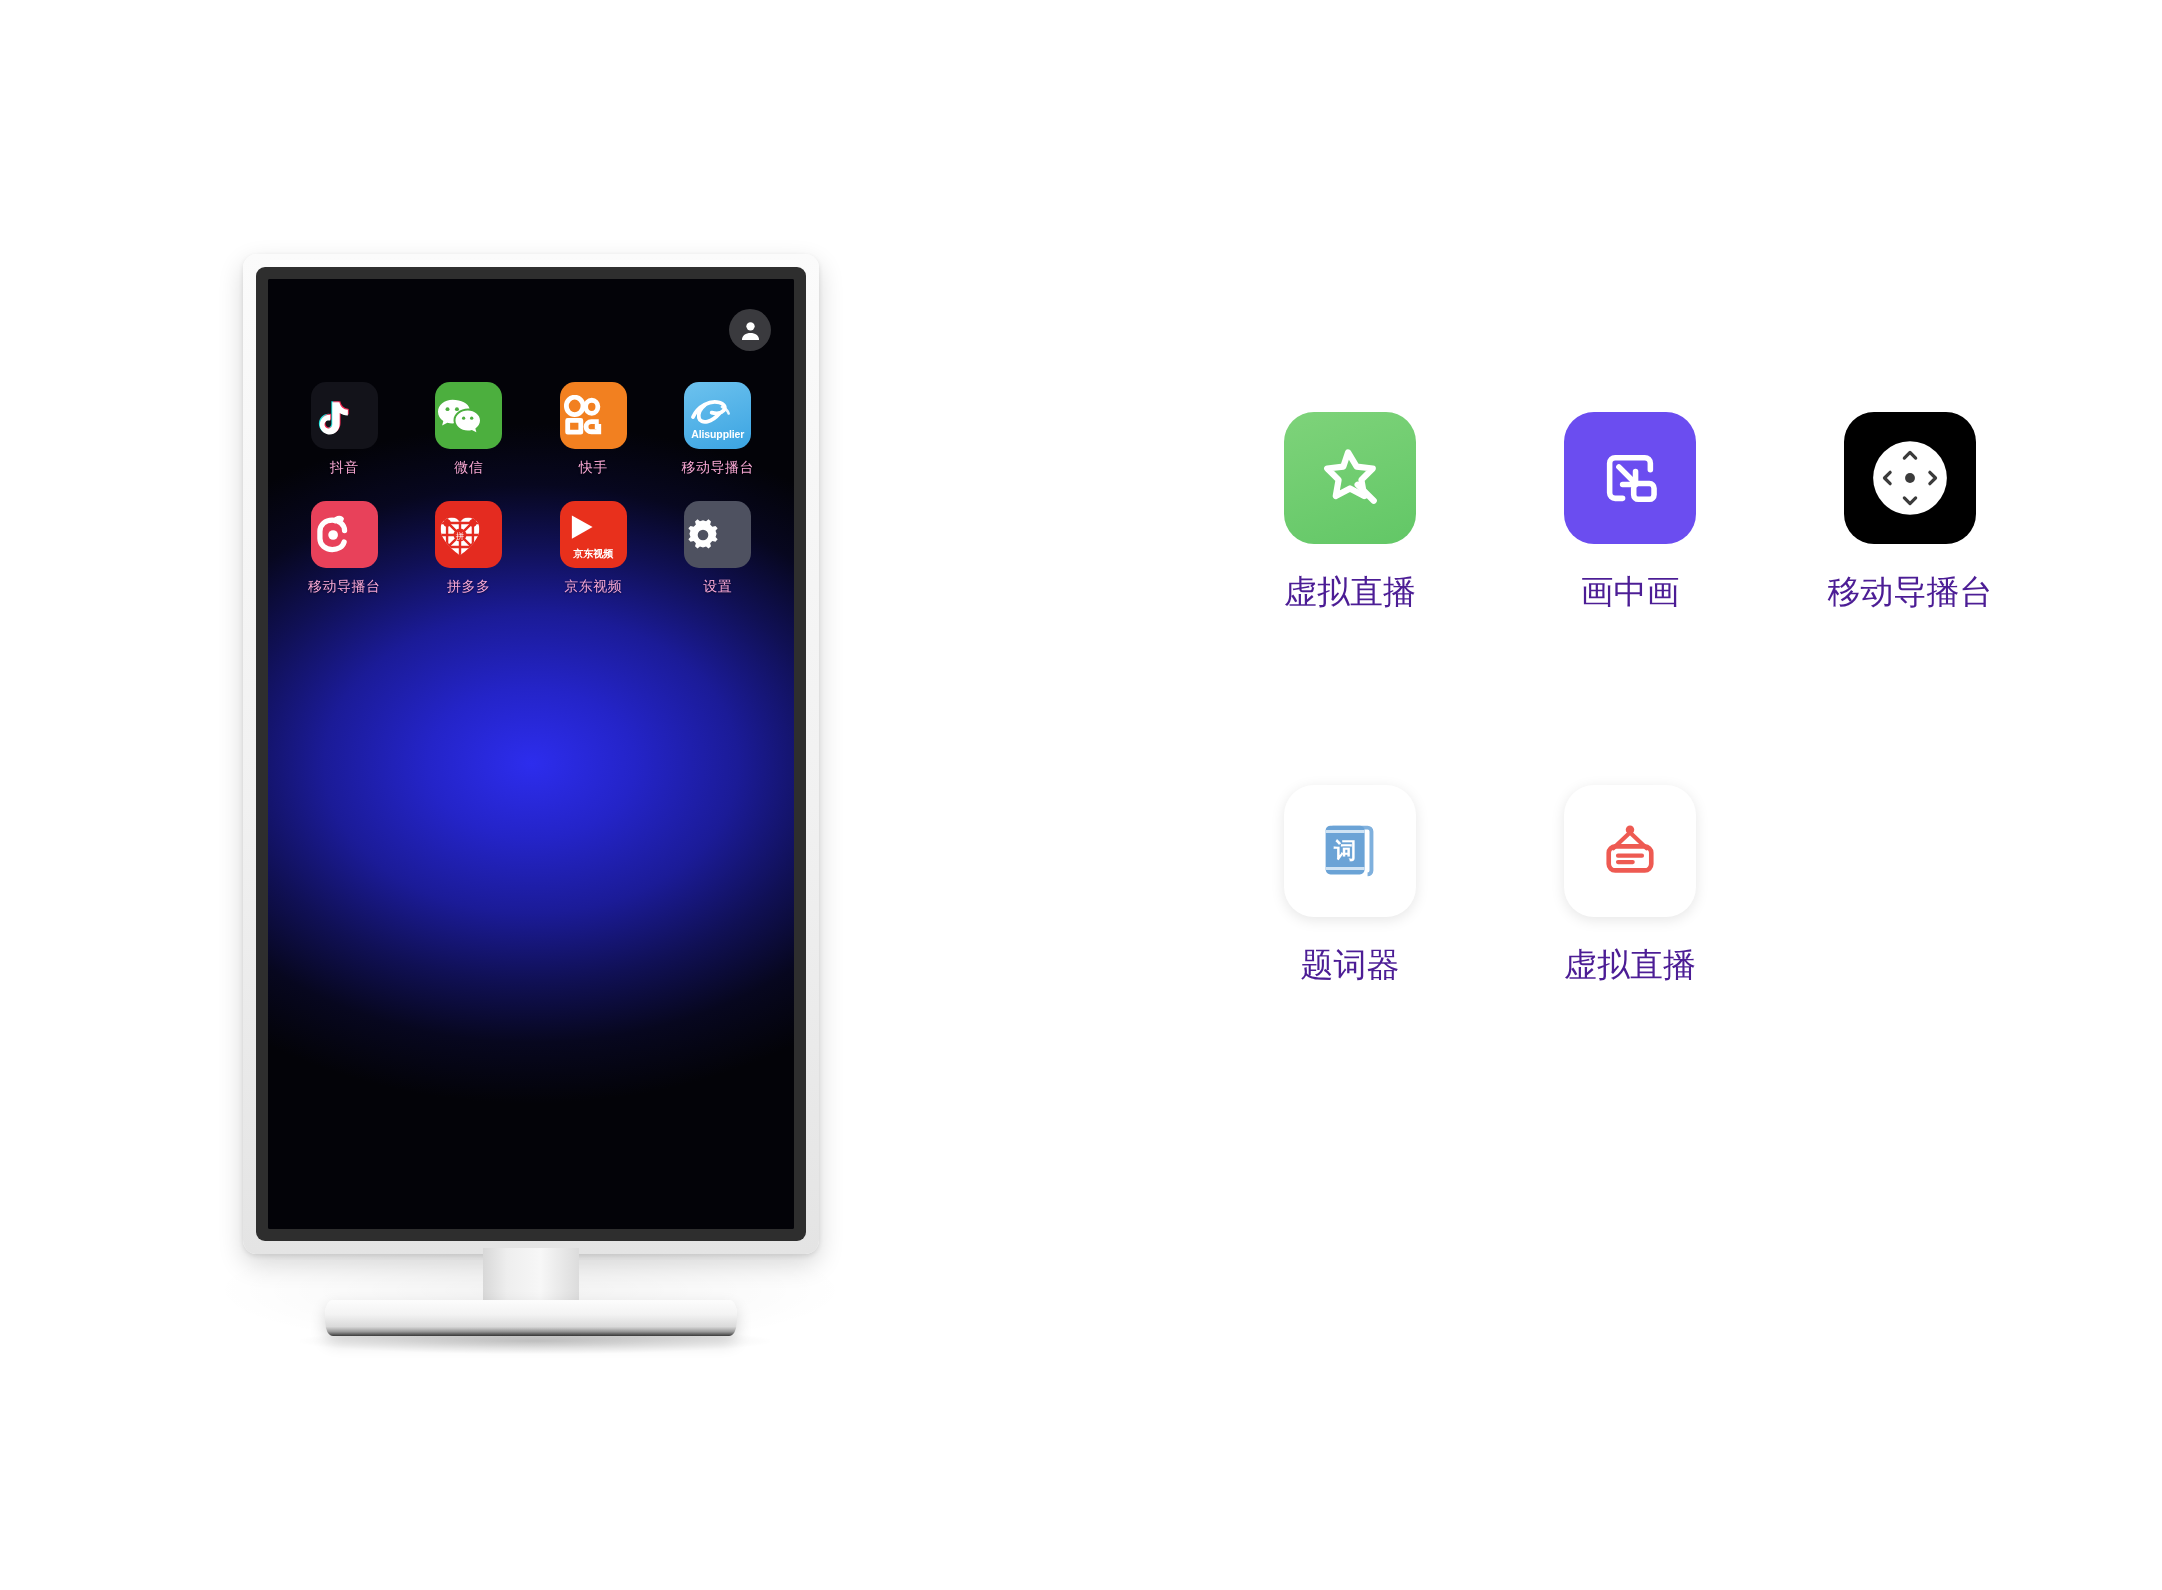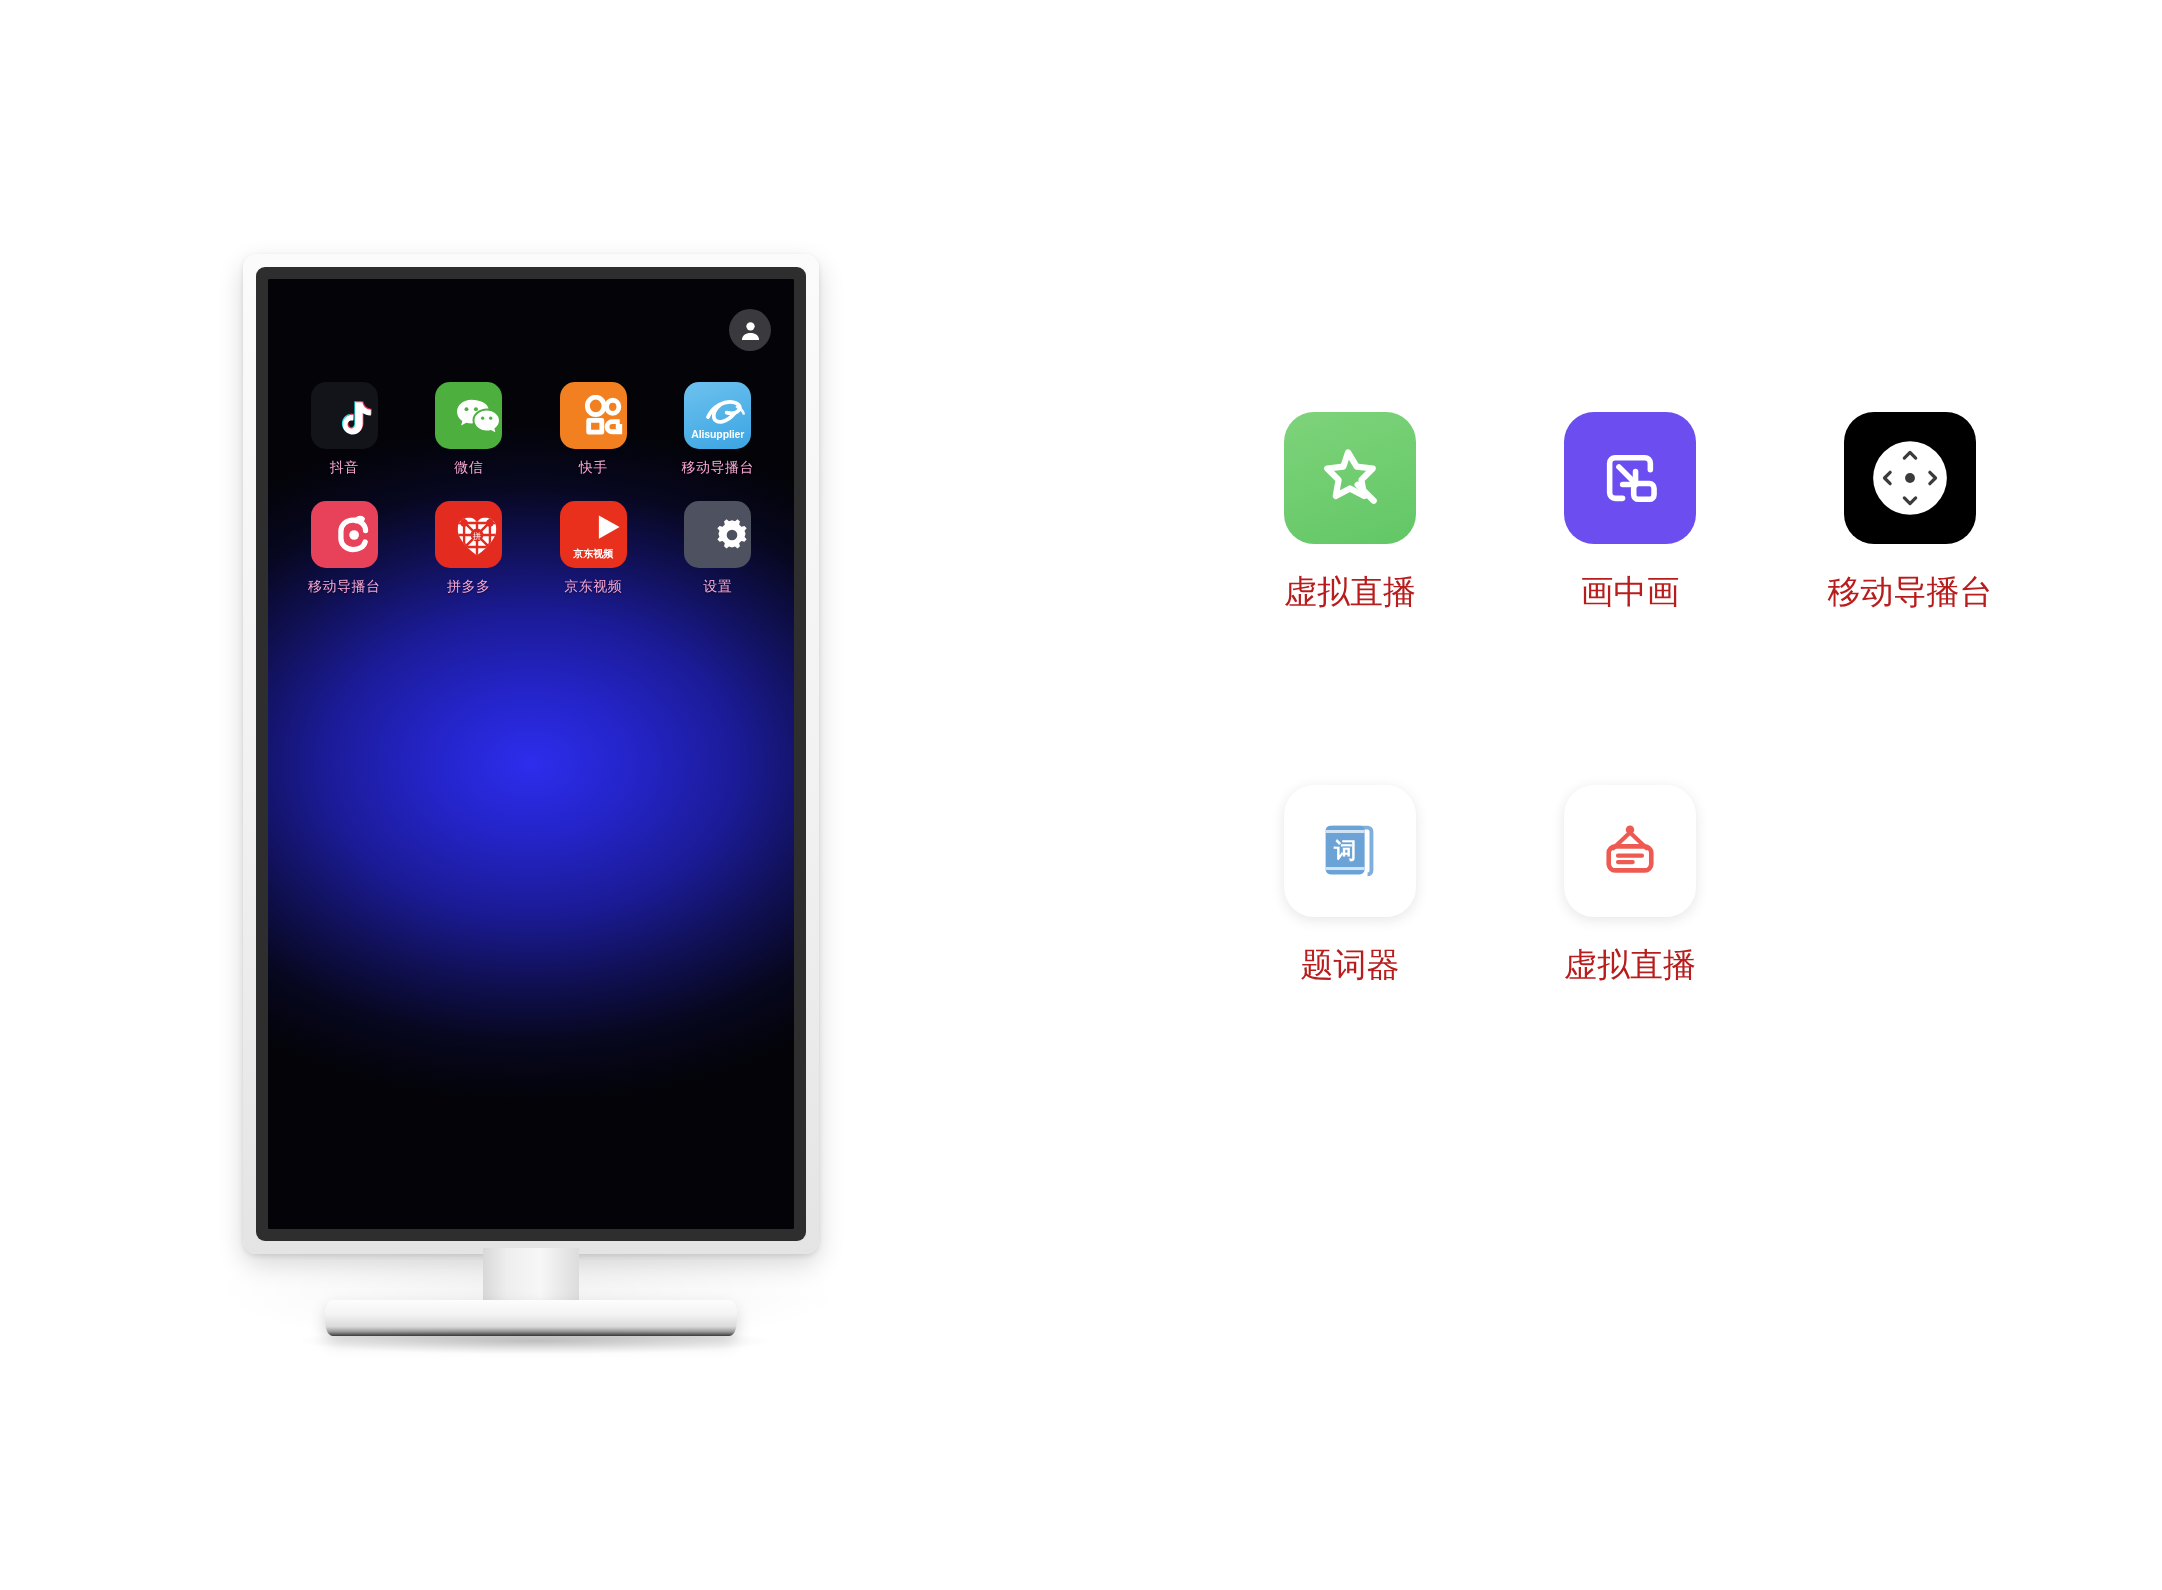--- a/index.html
+++ b/index.html
@@ -79,21 +79,21 @@
     display: flex;
     flex-direction: column;
     align-items: center;
     cursor: pointer;
   }
   .app-icon {
     width: 67px; height: 67px;
     border-radius: 15px;
     position: relative;
     overflow: hidden;
-    display: flex; align-items: center; justify-content: flex-end;
+    display: flex; align-items: center; justify-content: flex-start;
   }
   .app-label {
     margin-top: 10px;
     font-size: 14px;
     color: #f9a8d4;
     letter-spacing: .5px;
     white-space: nowrap;
     text-shadow: 0 1px 2px rgba(0,0,0,0.55);
   }
 
@@ -169,21 +169,21 @@
   }
   .feature-icon {
     width: 132px; height: 132px;
     border-radius: 30px;
     display: flex; align-items: center; justify-content: center;
     position: relative;
   }
   .feature-label {
     margin-top: 26px;
     font-size: 33px;
-    color: #b91c1c;
+    color: #4c1d95;
     white-space: nowrap;
   }
   .fi-virtual   { background: linear-gradient(160deg,#7ed37a 0%, #62c766 100%); }
   .fi-multicam  { background: #6fada0; }
   .fi-pip       { background: #6b4df0; }
   .fi-director  { background: #000000; }
   .fi-prompter  { background: #ffffff; box-shadow: 0 3px 14px rgba(0,0,0,0.10); }
   .fi-sticker   { background: #ffffff; box-shadow: 0 3px 14px rgba(0,0,0,0.10); }
   .feature-icon svg { display:block; }
 </style>

